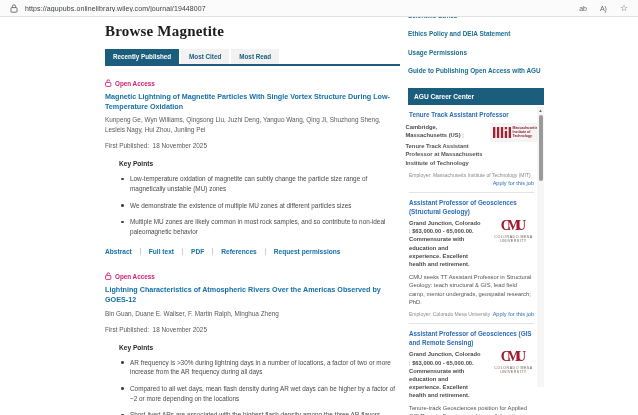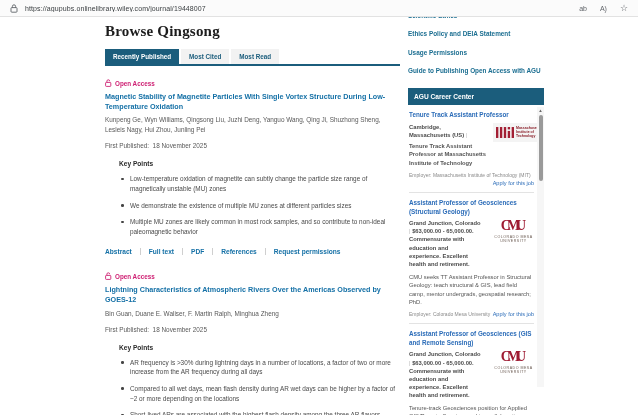--- a/index.html
+++ b/index.html
@@ -50,21 +50,21 @@
   .sidebar { position:absolute; left:408px; top:0; width:136px; }
   .sb-link { display:block; font-size:6.4px; font-weight:bold; color:#1B6E91; line-height:1.3; }
   .sb-link.clipped { margin-top:12px; }
   .sb-link + .sb-link { margin-top:10px; }
   .career-head { margin-top:13px; background:#1B5D7C; color:#fff; font-size:6.6px;
     font-weight:bold; padding:5px 6px; }
   .career-widget { position:relative; padding:0 10px 0 1px; }
   .job { padding:6px 0 6px; border-bottom:1px solid #e3e3e3; }
   .job:last-child { border-bottom:none; }
   .job-title { display:block; font-size:6.3px; font-weight:bold; color:#2B6CB8; line-height:1.35; }
-  .job-cols { display:flex; gap:12px; margin-top:3px; }
+  .job-cols { display:flex; gap:12px; margin-top:3px;justify-content:center; }
   .job-meta { width:72px; font-size:5.8px; font-weight:bold; color:#4a4a4a; line-height:1.4; }
   .pipe { color:#b9b9b9; font-weight:normal; }
   .logo-box { flex:1; display:flex; justify-content:center; align-items:flex-start; cursor:pointer; }
   .mit-logo { background:#f4f4f4; padding:3px 3px; display:flex; gap:2px; align-items:center; }
   .mit-caption { font-size:3.5px; line-height:1.2; font-weight:bold; color:#8A1C27; width:22px; }
   .cmu-logo { text-align:center; }
   .cmu-mono { font-family:"Liberation Serif", serif; font-weight:bold; color:#9E1B32;
     font-size:14px; letter-spacing:-4px; line-height:1; padding-right:4px; }
   .cmu-caption { font-size:3.6px; color:#6b5b52; letter-spacing:.5px; margin-top:2px; }
   .job-desc { font-size:5.8px; color:#555; line-height:1.45; margin-top:5px; }
@@ -91,37 +91,37 @@
   </span>
   <span class="url">https://agupubs.onlinelibrary.wiley.com/journal/19448007</span>
   <span class="bar-icons">
     <span class="bar-icon">ab</span>
     <span class="bar-icon">A)</span>
     <span class="bar-icon star">☆</span>
   </span>
 </div>
 
 <div class="main">
-  <h1 class="browse-heading">Browse Qingsong</h1>
+  <h1 class="browse-heading">Browse Magnetite</h1>
 
   <div class="tabs">
     <button class="tab active">Recently Published</button>
     <button class="tab">Most Cited</button>
     <button class="tab">Most Read</button>
   </div>
 
   <div class="article">
     <div class="oa-row">
       <svg width="7" height="8" viewBox="0 0 7 8">
           <rect x="0.6" y="3.4" width="5.2" height="4" rx="0.7" fill="none" stroke="#CE2073" stroke-width="0.9"></rect>
           <path d="M1.9 3.4 V2.2 a1.4 1.4 0 0 1 2.8 0" fill="none" stroke="#CE2073" stroke-width="0.9"></path>
         </svg>
       <span class="oa-label">Open Access</span>
     </div>
-    <a class="article-title">Magnetic Stability of Magnetite Particles With Single Vortex Structure During Low‐Temperature Oxidation</a>
+    <a class="article-title">Magnetic Lightning of Magnetite Particles With Single Vortex Structure During Low‐Temperature Oxidation</a>
     <div class="authors">Kunpeng Ge, Wyn Williams, Qingsong Liu, Juzhi Deng, Yanguo Wang, Qing Ji, Shuzhong Sheng, Lesleis Nagy, Hui Zhou, Junling Pei</div>
     <div class="pub-line">
       <span>First Published:</span>&nbsp;&nbsp;<span>18 November 2025</span>
     </div>
     <div class="kp-head">Key Points</div>
     <ul class="kp">
       <li>Low-temperature oxidation of magnetite can subtly change the particle size range of magnetically unstable (MU) zones</li>
       <li>We demonstrate the existence of multiple MU zones at different particles sizes</li>
       <li>Multiple MU zones are likely common in most rock samples, and so contribute to non-ideal paleomagnetic behavior</li>
     </ul>

